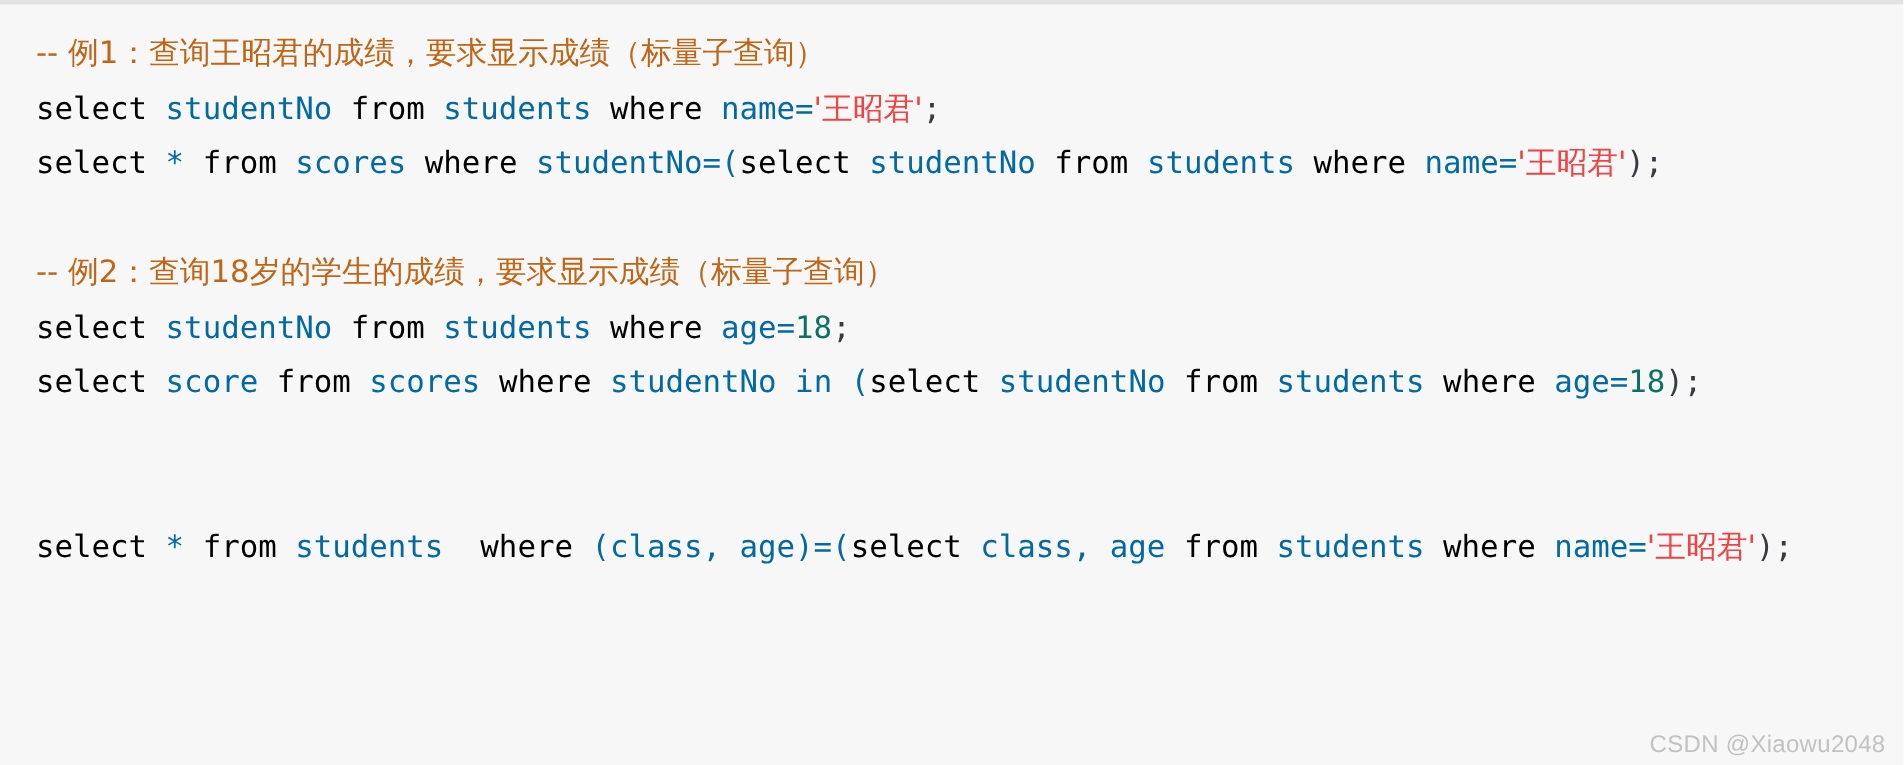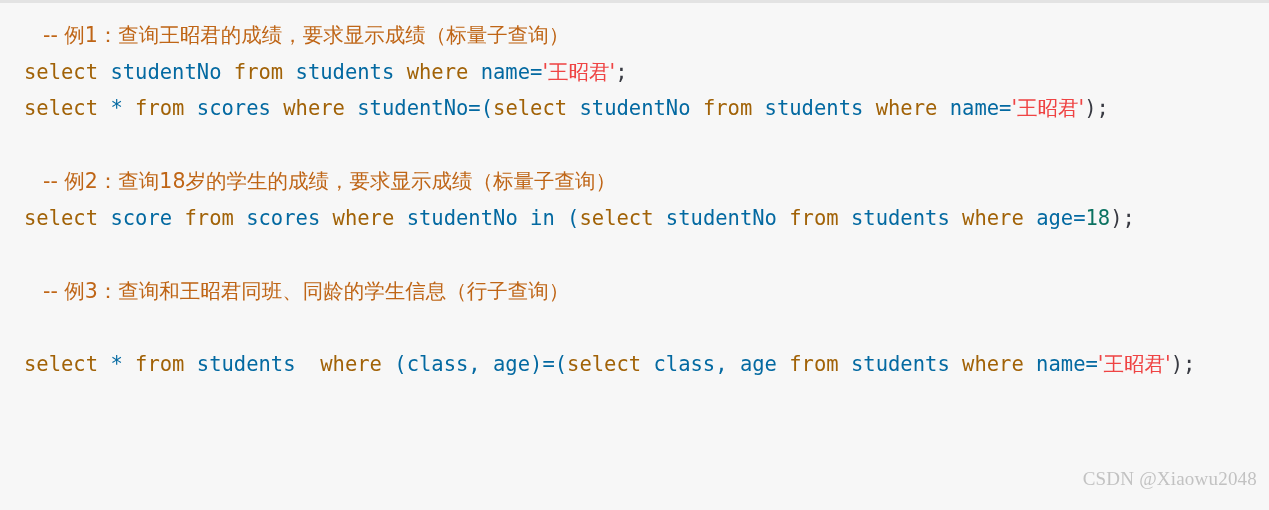--- a/index.html
+++ b/index.html
@@ -34,50 +34,50 @@
     letter-spacing: 0px;
   }
   .line.blank {
     height: 36.5px;
   }
   .line.wrap {
     height: auto;
     min-height: 36.5px;
   }
   
-  .tok-comment { color: #bf6516; margin-left: 19px; }
-  .tok-keyword { color: #a16207; }
+  .tok-comment { color: #bf6516; }
+  .tok-keyword { color: #000000; }
   .tok-plain   { color: #0369a1; }
   .tok-string  { color: #ef4444; }
   .tok-number  { color: #0b7261; }
   .tok-punct   { color: #383a42; }
 
   .cjk { font-family: "DejaVu Sans", "Liberation Sans", sans-serif; }
 
   #watermark {
     position: absolute;
     right: 12px;
-    bottom: 20px;
-    font-family: Liberation Serif, serif;
-    font-size: 19px;
+    bottom: 4px;
+    font-family: Liberation Sans, sans-serif;
+    font-size: 16px;
     color: #c2c2c2;
     letter-spacing: 0.2px;
     white-space: nowrap;
   }
 </style>
 </head>
 <body>
 
 <div id="page">
   <div id="code">
       <div class="line"><span class="tok-comment cjk">-- 例1：查询王昭君的成绩，要求显示成绩（标量子查询）</span></div>
       <div class="line"><span class="tok-keyword">select</span><span class="tok-plain"> studentNo </span><span class="tok-keyword">from</span><span class="tok-plain"> students </span><span class="tok-keyword">where</span><span class="tok-plain"> name=</span><span class="tok-string cjk">'王昭君'</span><span class="tok-punct">;</span></div>
       <div class="line"><span class="tok-keyword">select</span><span class="tok-plain"> * </span><span class="tok-keyword">from</span><span class="tok-plain"> scores </span><span class="tok-keyword">where</span><span class="tok-plain"> studentNo=(</span><span class="tok-keyword">select</span><span class="tok-plain"> studentNo </span><span class="tok-keyword">from</span><span class="tok-plain"> students </span><span class="tok-keyword">where</span><span class="tok-plain"> name=</span><span class="tok-string cjk">'王昭君'</span><span class="tok-punct">);</span></div>
       <div class="line blank">&nbsp;</div>
       <div class="line"><span class="tok-comment cjk">-- 例2：查询18岁的学生的成绩，要求显示成绩（标量子查询）</span></div>
+      <div class="line"><span class="tok-keyword">select</span><span class="tok-plain"> studentNo </span><span class="tok-keyword">from</span><span class="tok-plain"> students </span><span class="tok-keyword">where</span><span class="tok-plain"> age=</span><span class="tok-number">18</span><span class="tok-punct">;</span></div>
       <div class="line"><span class="tok-keyword">select</span><span class="tok-plain"> score </span><span class="tok-keyword">from</span><span class="tok-plain"> scores </span><span class="tok-keyword">where</span><span class="tok-plain"> studentNo in (</span><span class="tok-keyword">select</span><span class="tok-plain"> studentNo </span><span class="tok-keyword">from</span><span class="tok-plain"> students </span><span class="tok-keyword">where</span><span class="tok-plain"> age=</span><span class="tok-number">18</span><span class="tok-punct">);</span></div>
       <div class="line blank">&nbsp;</div>
-      <div class="line"><span class="tok-comment cjk">-- 例3：查询和王昭君同班、同龄的学生信息（行子查询）</span></div>
       <div class="line blank">&nbsp;</div>
       <div class="line wrap"><span class="tok-keyword">select</span><span class="tok-plain"> * </span><span class="tok-keyword">from</span><span class="tok-plain"> students  </span><span class="tok-keyword">where</span><span class="tok-plain"> (class, age)=(</span><span class="tok-keyword">select</span><span class="tok-plain"> class, age </span><span class="tok-keyword">from</span><span class="tok-plain"> students </span><span class="tok-keyword">where</span><span class="tok-plain"> name=</span><span class="tok-string cjk">'王昭君'</span><span class="tok-punct">);</span></div>
     </div>
   <div id="watermark">CSDN @Xiaowu2048</div>
 </div>
 
 </body></html>

